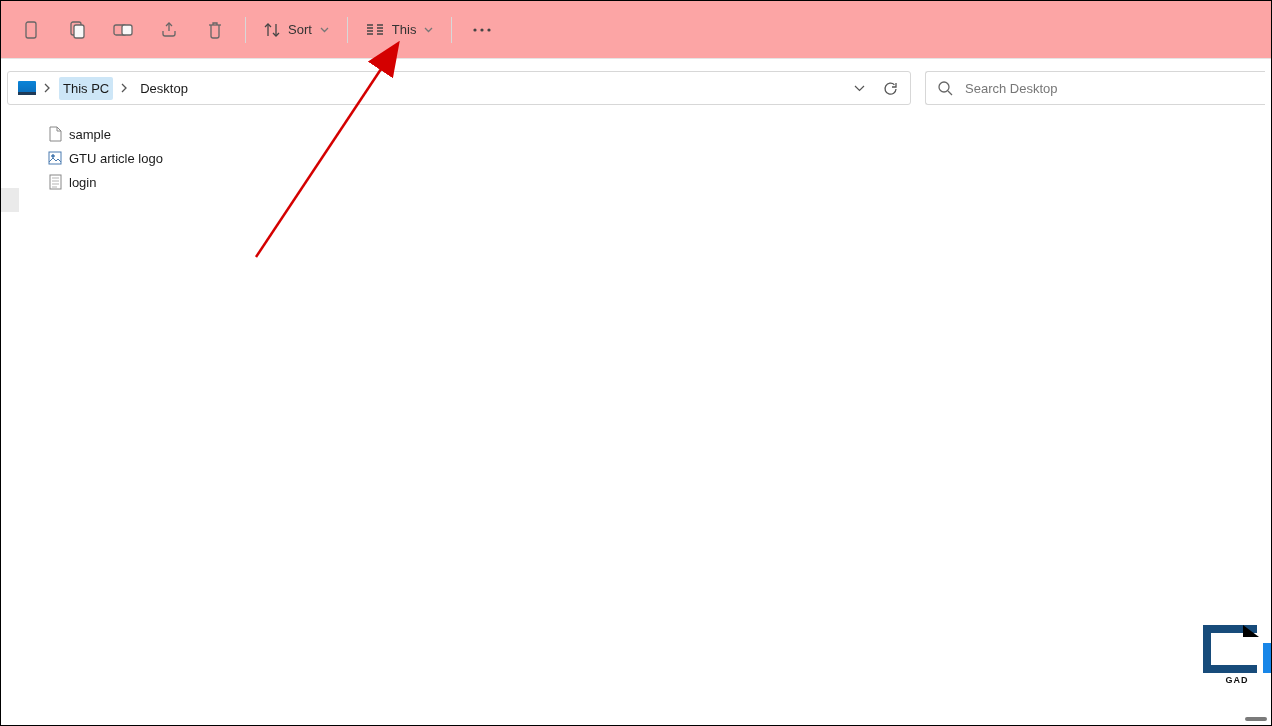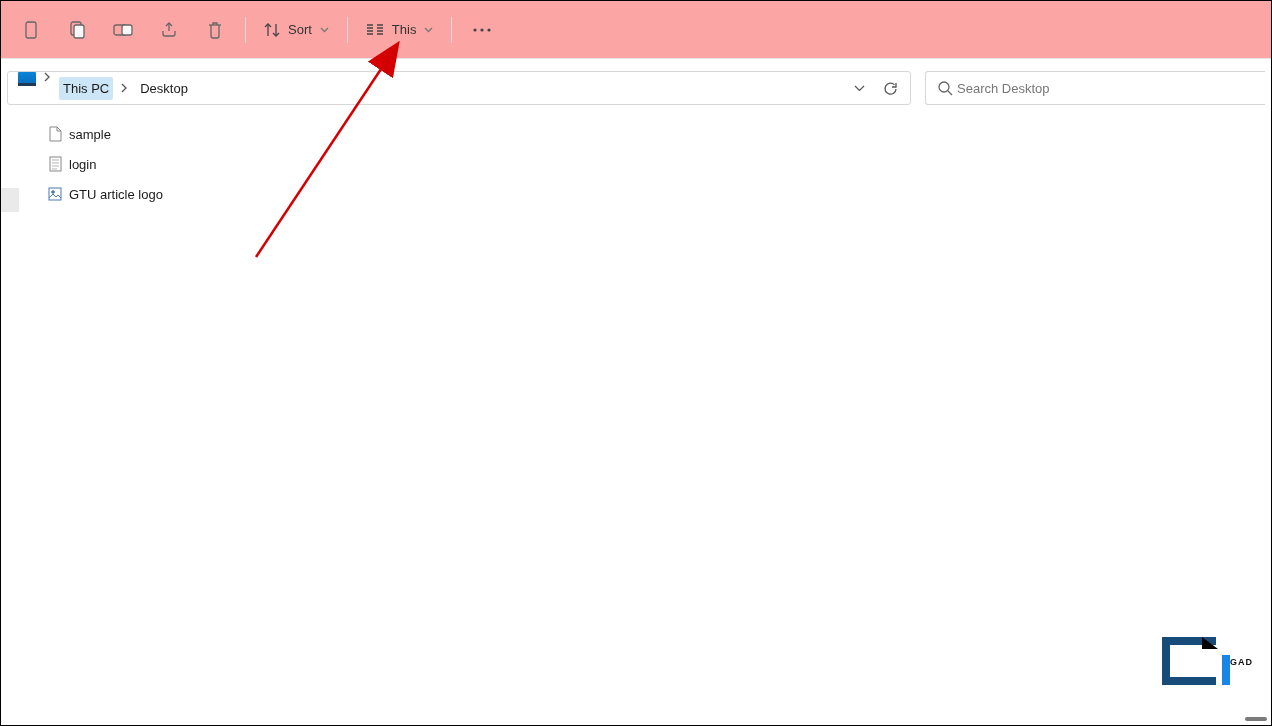--- a/index.html
+++ b/index.html
@@ -64,20 +64,21 @@
     align-items: center;
     gap: 14px;
     padding: 12px 6px 0 6px;
   }
   .addressbar {
     flex: 1;
     height: 34px;
     border: 1px solid #d7d7d7;
     border-radius: 3px;
     display: flex;
+    align-items: center;
     padding: 0 6px 0 10px;
     gap: 8px;
     background: #fff;
   }
   .addr-icon {
     width: 18px; height: 14px;
     background: linear-gradient(#0a84d8,#0a6bb8);
     border-radius: 1px;
     position: relative;
   }
@@ -111,21 +112,21 @@
   }
   .searchbar {
     width: 340px;
     height: 34px;
     border: 1px solid #d7d7d7;
     border-right: none;
     border-radius: 3px 0 0 3px;
     display: flex;
     align-items: center;
     padding: 0 12px;
-    gap: 4px;
+    gap: 12px;
     color: #6b6b6b;
     background:#fff;
   }
   .searchbar input {
     border: none;
     outline: none;
     font-size: 13px;
     flex: 1;
     color: #333;
     background: transparent;
@@ -141,21 +142,21 @@
     background: #eaeaea;
   }
   
   .content {
     padding: 18px 0 0 46px;
     position: relative;
   }
   .file-list {
     display: flex;
     flex-direction: column;
-    gap: 8px;
+    gap: 2px;
   }
   .file-item {
     display: flex;
     align-items: center;
     gap: 6px;
     height: 22px;
     font-size: 13px;
   }
   .fi-icon {
     width: 16px;
@@ -166,23 +167,24 @@
   }
   
   .arrow-layer {
     position: absolute;
     top: 0; left: 0;
     pointer-events: none;
   }
   
   .wm {
     position: absolute;
-    right: 18px;
+    right: 0;
     bottom: 40px;
     display:flex;
+    flex-direction:column;
     align-items:center;
   }
   .wm-row{display:flex;align-items:flex-end;gap:6px;}
   .wm-sq {
     width: 54px; height: 48px;
     border: 8px solid #174b7a;
     border-right: none;
     position: relative;
   }
   .wm-sq::before{
@@ -336,37 +338,37 @@
         <svg width="13" height="16" viewBox="0 0 13 16" fill="#fff" stroke="#888" stroke-width="1">
             <path d="M1 1h7l4 4v10H1z"></path>
             <path d="M8 1v4h4" fill="none"></path>
           </svg>
       </span>
       <span>sample</span>
     </div>
 
     <div class="file-item">
       <span class="fi-icon">
-        <svg width="13" height="16" viewBox="0 0 13 16" fill="#fff" stroke="#888" stroke-width="1">
-            <rect x="1" y="1" width="11" height="14"></rect>
-            <path d="M3 4h7M3 7h7M3 10h7M3 13h5" stroke="#aaa" stroke-width="0.9"></path>
-          </svg>
-      </span>
-      <span>login</span>
-    </div>
-
-    <div class="file-item">
-      <span class="fi-icon">
         <svg width="14" height="14" viewBox="0 0 14 14" fill="#fff" stroke="#4a7bb0" stroke-width="1">
             <rect x="1" y="1" width="12" height="12"></rect>
             <circle cx="5" cy="5" r="1.3" fill="#4a7bb0"></circle>
             <path d="M1 11l4-4 3 3 2-2 3 3" fill="none"></path>
           </svg>
       </span>
       <span>GTU article logo</span>
+    </div>
+
+    <div class="file-item">
+      <span class="fi-icon">
+        <svg width="13" height="16" viewBox="0 0 13 16" fill="#fff" stroke="#888" stroke-width="1">
+            <rect x="1" y="1" width="11" height="14"></rect>
+            <path d="M3 4h7M3 7h7M3 10h7M3 13h5" stroke="#aaa" stroke-width="0.9"></path>
+          </svg>
+      </span>
+      <span>login</span>
     </div>
 
 
 
   </div>
 </div>
 
 <svg class="arrow-layer" width="1272" height="726">
   <defs>
     <marker id="ah" markerWidth="14" markerHeight="12" refX="12" refY="6" orient="auto">

